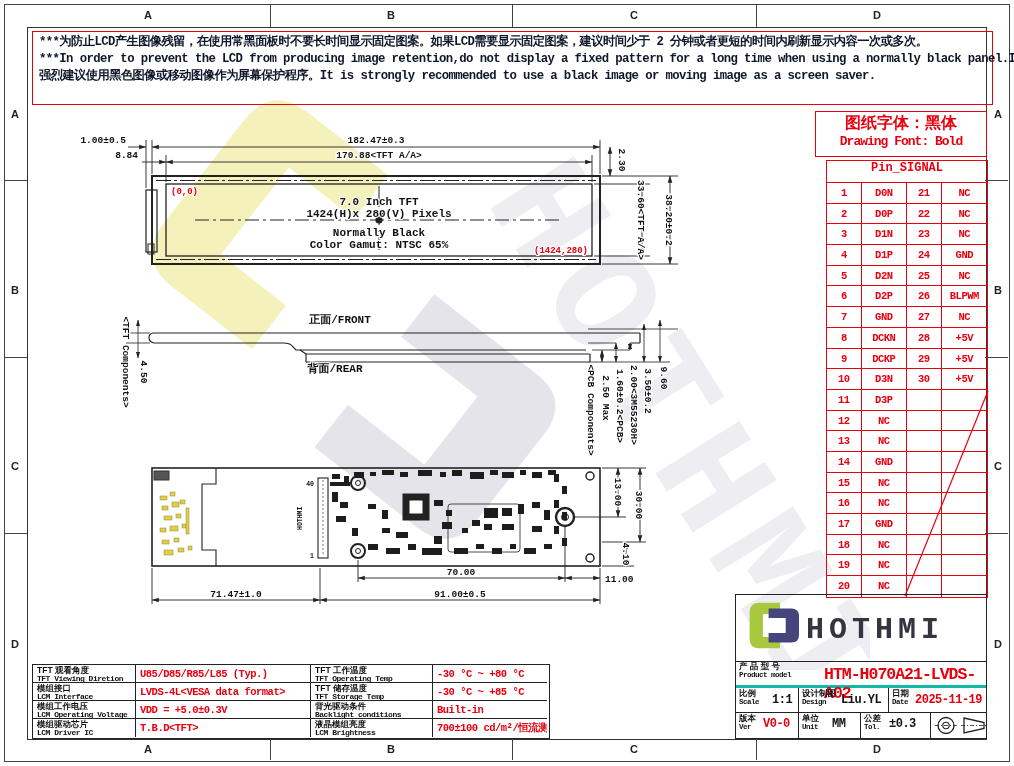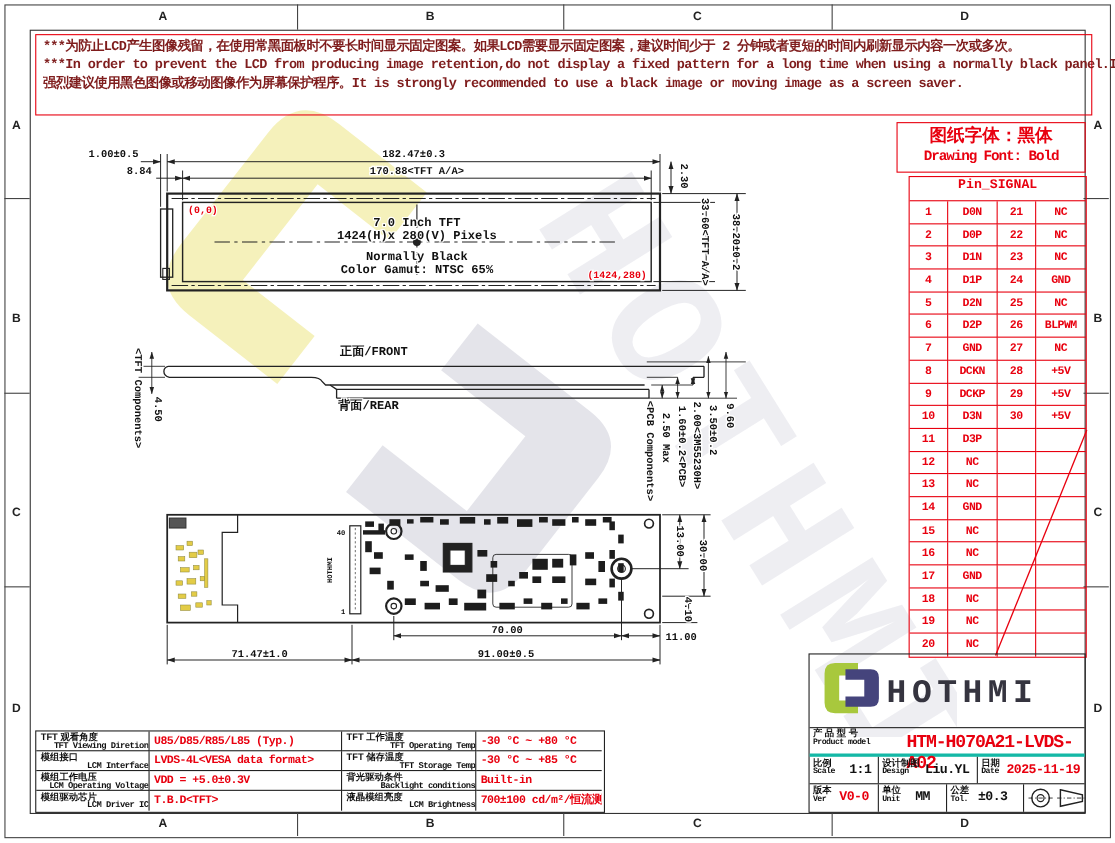--- a/index.html
+++ b/index.html
@@ -11,21 +11,21 @@
   .zone{position:absolute;font:bold 11px "Liberation Sans",sans-serif;color:#222;
         width:14px;text-align:center;}
 
   
   #wm{position:absolute;left:150px;top:30px;z-index:0;}
 
   .red{color:#e8000f;}
   
   #warnbox{position:absolute;left:32px;top:31px;width:961px;height:74px;
     border:1.6px solid #e8000f;z-index:3;padding:2px 6px;box-sizing:border-box;}
-  #warnbox .wl{font:bold 12.3px "Liberation Mono",monospace;color:#7f1d1d;
+  #warnbox .wl{font:bold 12.3px "Liberation Mono",monospace;color:#0f172a;
     white-space:nowrap;letter-spacing:-0.6px;line-height:17px;}
 
   
   #fontbox{position:absolute;left:815px;top:111px;width:172px;height:46px;
     border:1.6px solid #e8000f;z-index:3;text-align:center;box-sizing:border-box;}
   #fontbox .f1{font:bold 16px "Liberation Sans",sans-serif;color:#e8000f;margin-top:1px;}
   #fontbox .f2{font:bold 13px "Liberation Mono",monospace;color:#e8000f;letter-spacing:-1px;}
 
   
   #pintable{position:absolute;left:826px;top:160px;width:162px;z-index:3;
@@ -44,21 +44,21 @@
 
   
   #spectable{position:absolute;left:32px;top:664px;width:518px;height:75px;z-index:3;
     border:1.4px solid #222;box-sizing:border-box;display:grid;
     grid-template-columns:103px 175px 122px 114px;grid-auto-rows:18.1px;}
   .sp-cell{box-sizing:border-box;border-right:1px solid #222;border-bottom:1px solid #222;
     padding:1px 0 0 4px;overflow:hidden;}
   .sp-cell.lastcol{border-right:none;}
   .sp-cell.lastrow{border-bottom:none;}
   .sp-zh{font:bold 8.5px "Liberation Sans",sans-serif;color:#111;line-height:8.5px;}
-  .sp-en{font:bold 8px "Liberation Mono",monospace;color:#111;line-height:8.5px;letter-spacing:-0.5px;text-align:right;}
+  .sp-en{font:bold 8px "Liberation Mono",monospace;color:#111;line-height:8.5px;letter-spacing:-0.5px;}
   .sp-val{font:bold 10.5px "Liberation Mono",monospace;color:#e8000f;line-height:16px;
     letter-spacing:-0.5px;white-space:nowrap;}
 
   
   #titleblock{position:absolute;left:735px;top:594px;width:252px;height:145px;z-index:3;
     border:1.6px solid #222;box-sizing:border-box;}
   .tb-row{position:absolute;left:0;width:100%;box-sizing:border-box;}
   .tb-cell{position:absolute;box-sizing:border-box;border-left:1px solid #222;height:100%;
     padding:1px 0 0 3px;overflow:hidden;}
   .tb-cell.first{border-left:none;}

